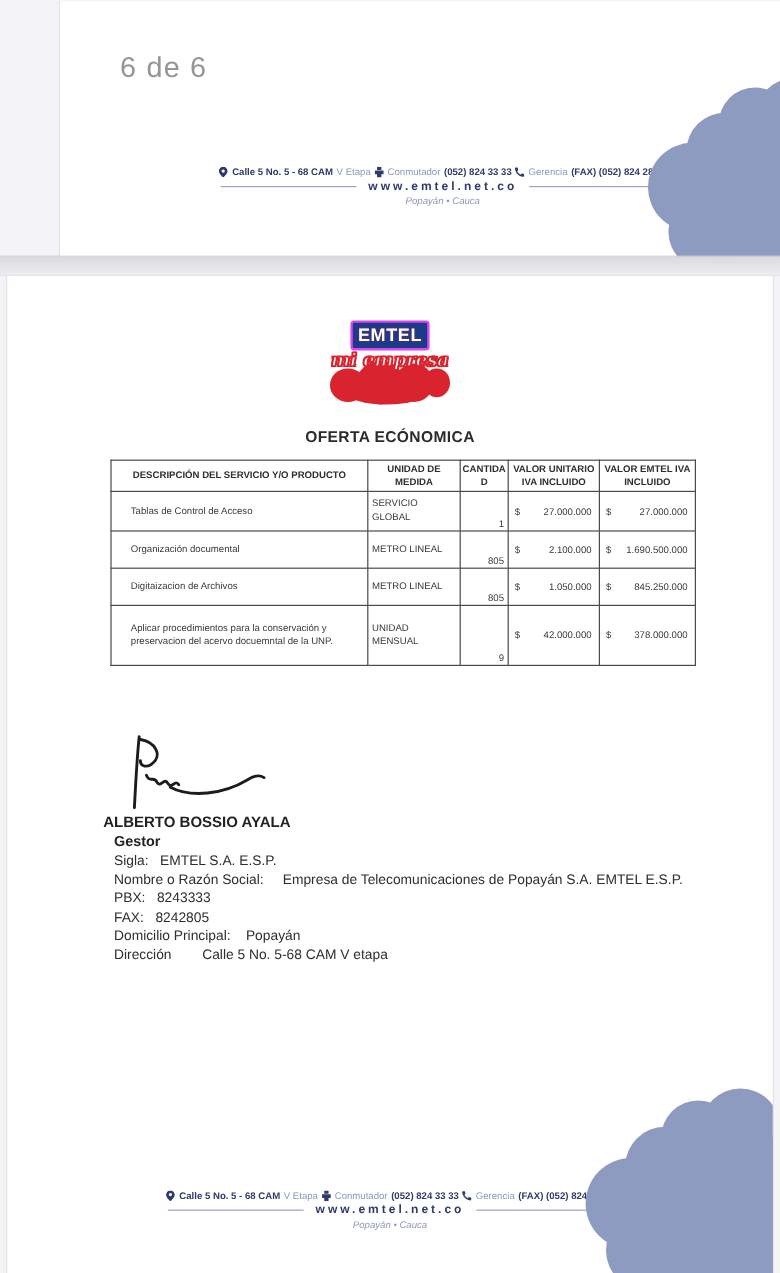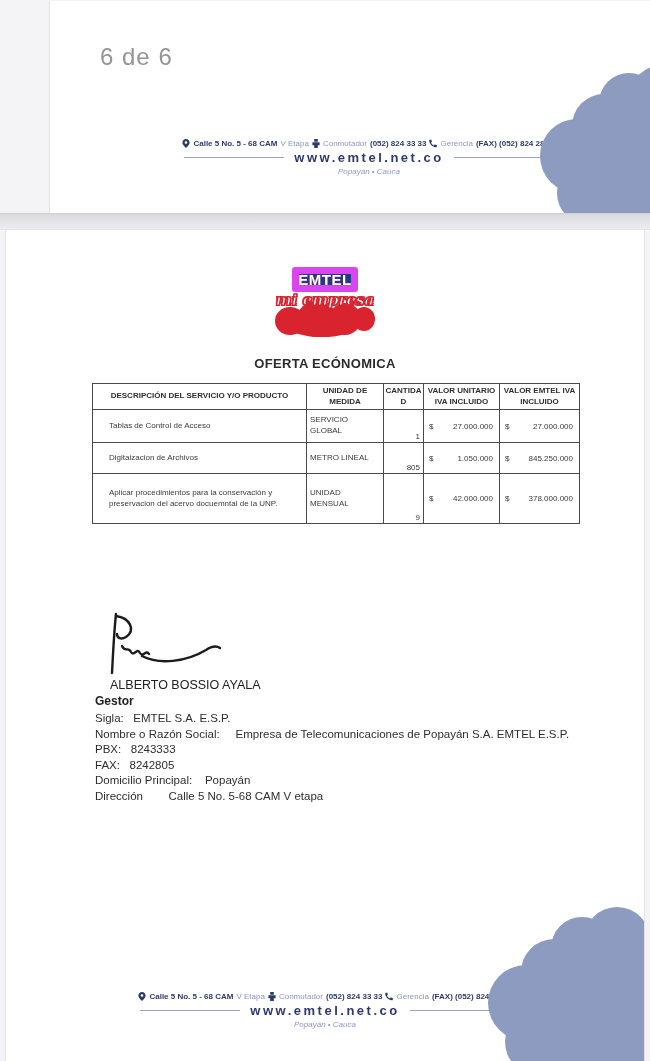--- a/index.html
+++ b/index.html
@@ -19,33 +19,33 @@
   
   .doc-footer { position:absolute; left:0; width:100%; text-align:center; }
   .page1 .doc-footer { top:138px; }
   .page2 .doc-footer { top:762px; }
   .f-line1 { display:flex; justify-content:center; align-items:center; gap:3px; font-size:8px; white-space:nowrap; }
   .f-bold { color:#2d3a6b; font-weight:bold; }
   .f-light { color:#8d97bd; }
   .f-ico { display:inline-block; width:8px; height:9px; flex:0 0 auto; }
   .f-line2 { display:flex; align-items:center; width:370px; margin:2px auto 0; }
   .f-rule { flex:1; height:1px; background:#9aa3c4; }
-  .f-web { padding:0 10px; font-size:13px; font-weight:bold; letter-spacing:2.5px; color:#2d3a6b; }
+  .f-web { padding:0 10px; font-size:10px; font-weight:bold; letter-spacing:2.5px; color:#2d3a6b; }
   .f-line3 { margin-top:2px; font-size:8px; font-style:italic; color:#8d97bd; }
 
   
   .cloud { position:absolute; overflow:visible; }
   .cloud-p1 { right:-1px; top:80px; width:150px; height:133px; }
   .cloud-p2 { right:-1px; top:695px; width:160px; height:136px; }
   .cloud .c { position:absolute; background:#8e9bc0; border-radius:50%; }
   .cloud .fill { position:absolute; background:#8e9bc0; border-radius:18px 0 0 0; }
 
   
   .logo-wrap { position:absolute; top:37px; left:0; width:100%; display:flex; flex-direction:column; align-items:center; }
-  .logo-box { width:66px; height:25px; background:#1d3a8a; border:7px solid #d946ef; border-radius:3px;
+  .logo-box { width:66px; height:25px; background:#1d3a8a; border:2px solid #d946ef; border-radius:3px;
               display:flex; align-items:center; justify-content:center;
               color:#ffffff; font-weight:bold; font-size:15px; letter-spacing:0.5px;
               text-shadow:0 0 2px rgba(216,35,46,0.55); }
   .logo-cloud { position:relative; width:104px; height:46px; margin-top:1px; }
   .logo-cloud .r { position:absolute; background:#d92430; border-radius:50%; }
   .r1 { left:2px;  top:14px; width:30px; height:28px; }
   .r2 { left:24px; top:8px;  width:40px; height:36px; }
   .r3 { left:56px; top:10px; width:32px; height:32px; }
   .r4 { left:80px; top:14px; width:22px; height:24px; }
   .r5 { left:14px; top:22px; width:70px; height:22px; border-radius:12px; }
@@ -65,21 +65,21 @@
   .offer td { vertical-align:middle; }
   td.desc { text-align:left; padding:2px 16px; white-space:pre-line; line-height:1.35; }
   td.unidad { text-align:left; padding:2px 3px; white-space:pre-line; line-height:1.35; }
   td.cant { text-align:right; vertical-align:bottom; padding:1px 3px; }
   td.money { padding:0; }
   .money-wrap { display:flex; justify-content:space-between; padding:0 6px 0 5px; }
   tr.r1 { height:33px; } tr.r2 { height:31px; } tr.r3 { height:31px; } tr.r4 { height:50px; }
 
   
   .signature { position:absolute; left:88px; top:380px; width:130px; height:66px; }
-  .signer-name { position:absolute; left:104px; top:448px; font-size:12.5px; font-weight:normal; color:#222; }
+  .signer-name { position:absolute; left:80px; top:448px; font-size:12.5px; font-weight:bold; color:#222; }
   .signer-role { position:absolute; left:89px; top:464px; font-size:12px; font-weight:bold; color:#222; }
   .signer-details { position:absolute; left:89px; top:481px; width:476px; font-size:11.5px; color:#2e2e2e; line-height:15.5px; }
   .sd-line { min-height:15.5px; }
   .sd-justify { text-align:justify; }
 </style>
 </head>
 <body>
 
 <div class="viewport">
 
@@ -168,20 +168,37 @@
                 <span>27.000.000</span>
               </div>
             </td>
         <td class="money">
               <div class="money-wrap">
                 <span>$</span>
                 <span>27.000.000</span>
               </div>
             </td>
       </tr>
+      <tr class="r2">
+        <td class="desc">Organización documental</td>
+        <td class="unidad">METRO LINEAL</td>
+        <td class="cant">805</td>
+        <td class="money">
+              <div class="money-wrap">
+                <span>$</span>
+                <span>2.100.000</span>
+              </div>
+            </td>
+        <td class="money">
+              <div class="money-wrap">
+                <span>$</span>
+                <span>1.690.500.000</span>
+              </div>
+            </td>
+      </tr>
       <tr class="r3">
         <td class="desc">Digitaizacion de Archivos</td>
         <td class="unidad">METRO LINEAL</td>
         <td class="cant">805</td>
         <td class="money">
               <div class="money-wrap">
                 <span>$</span>
                 <span>1.050.000</span>
               </div>
             </td>

